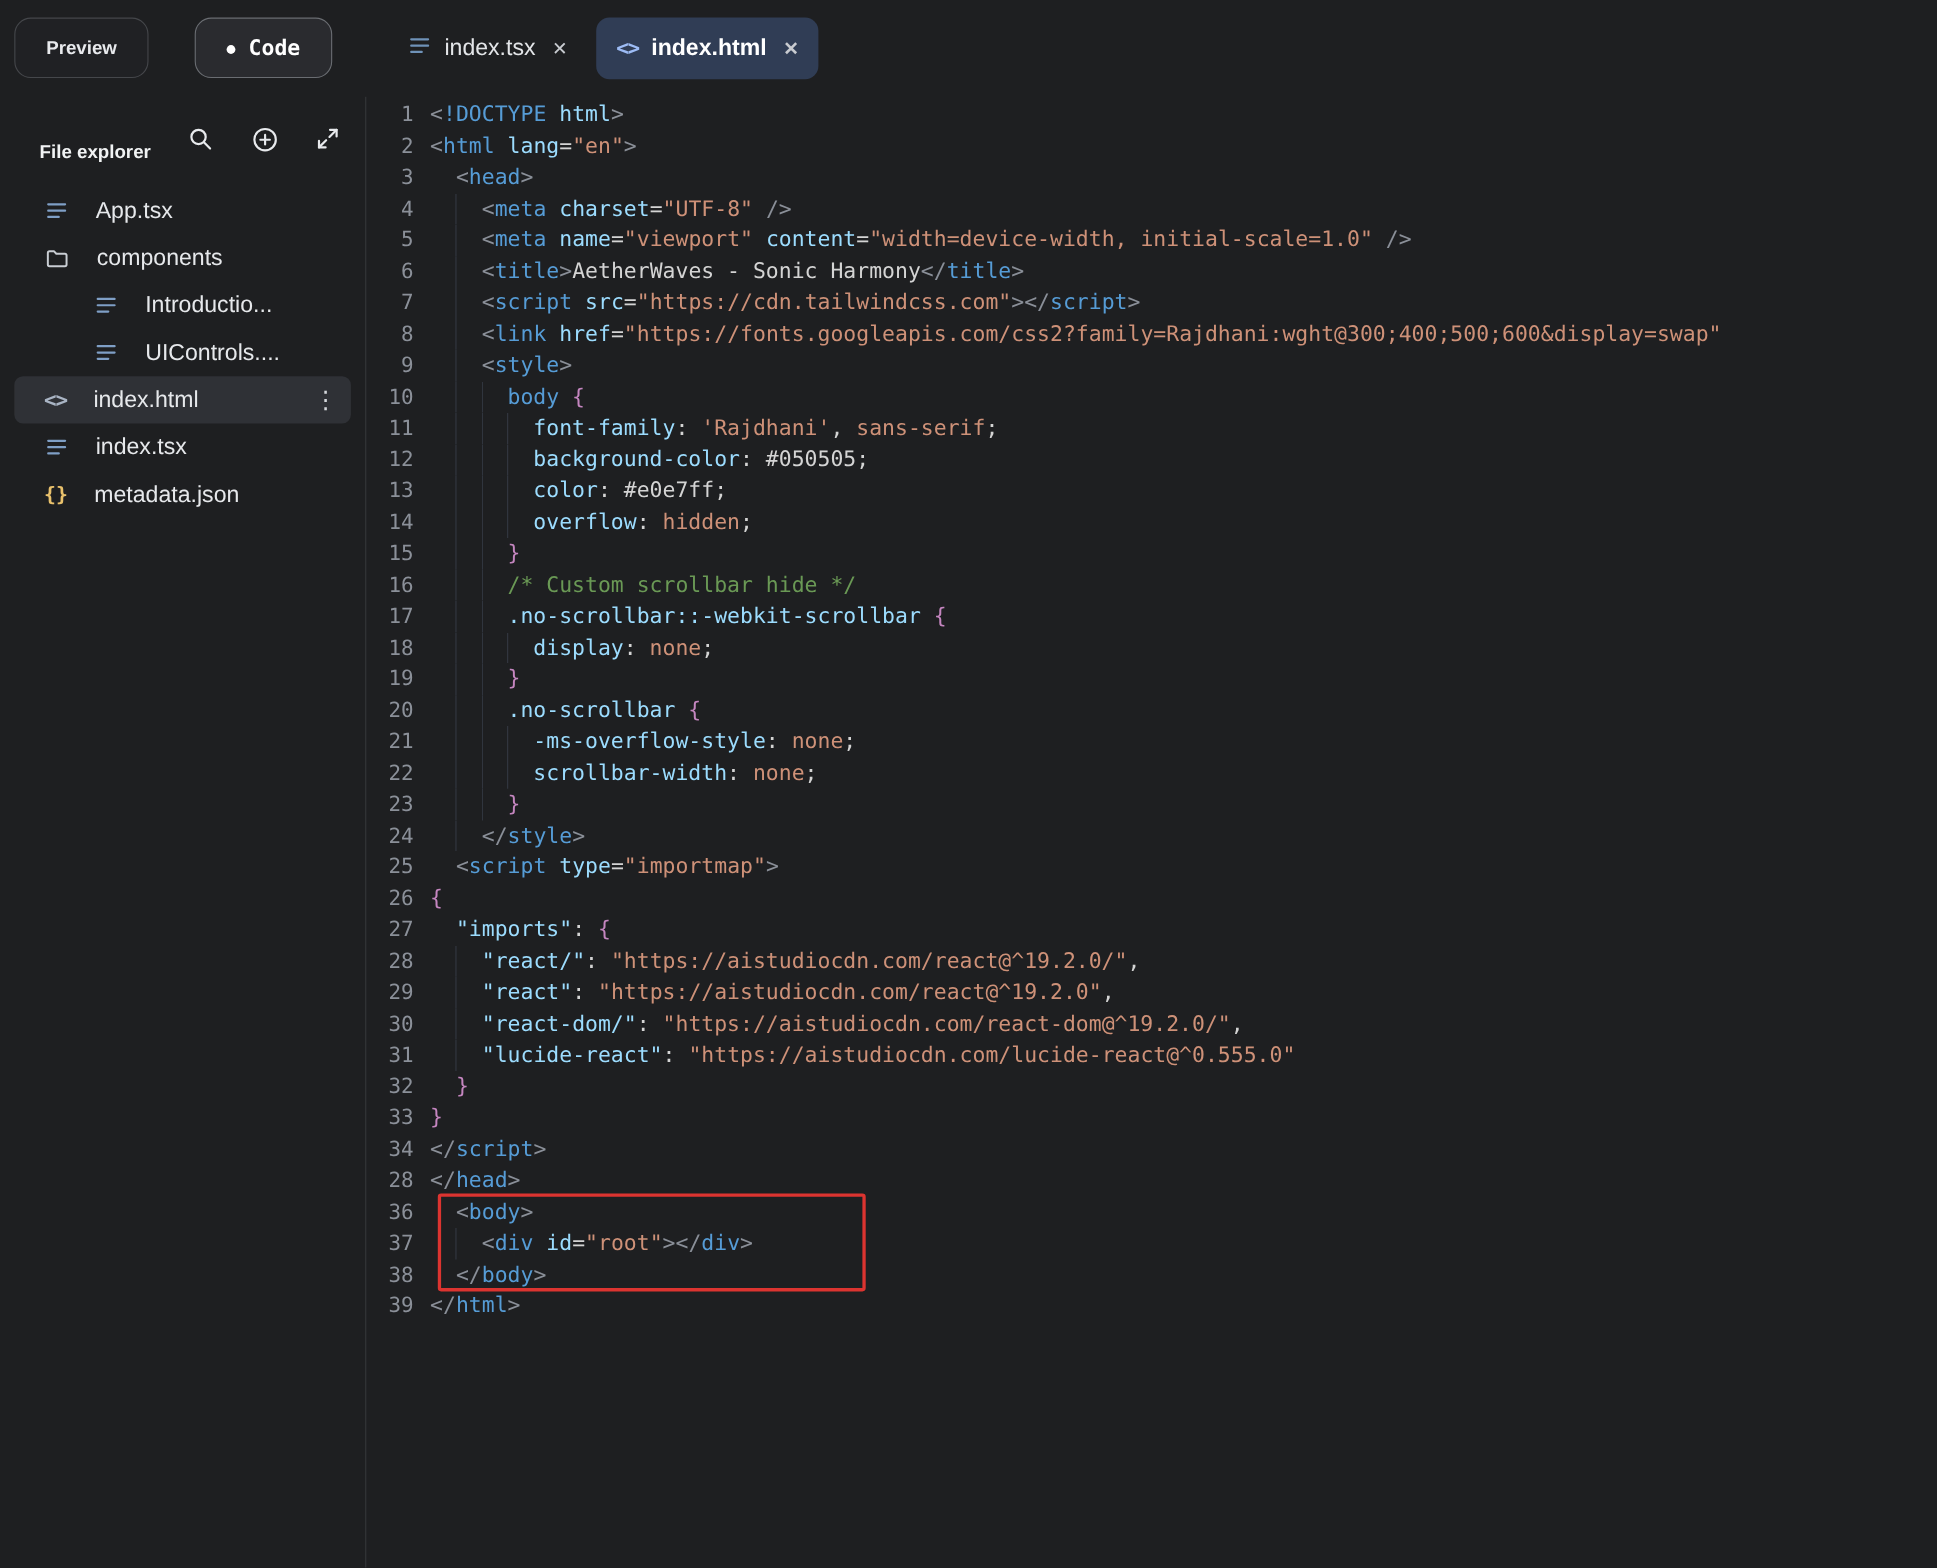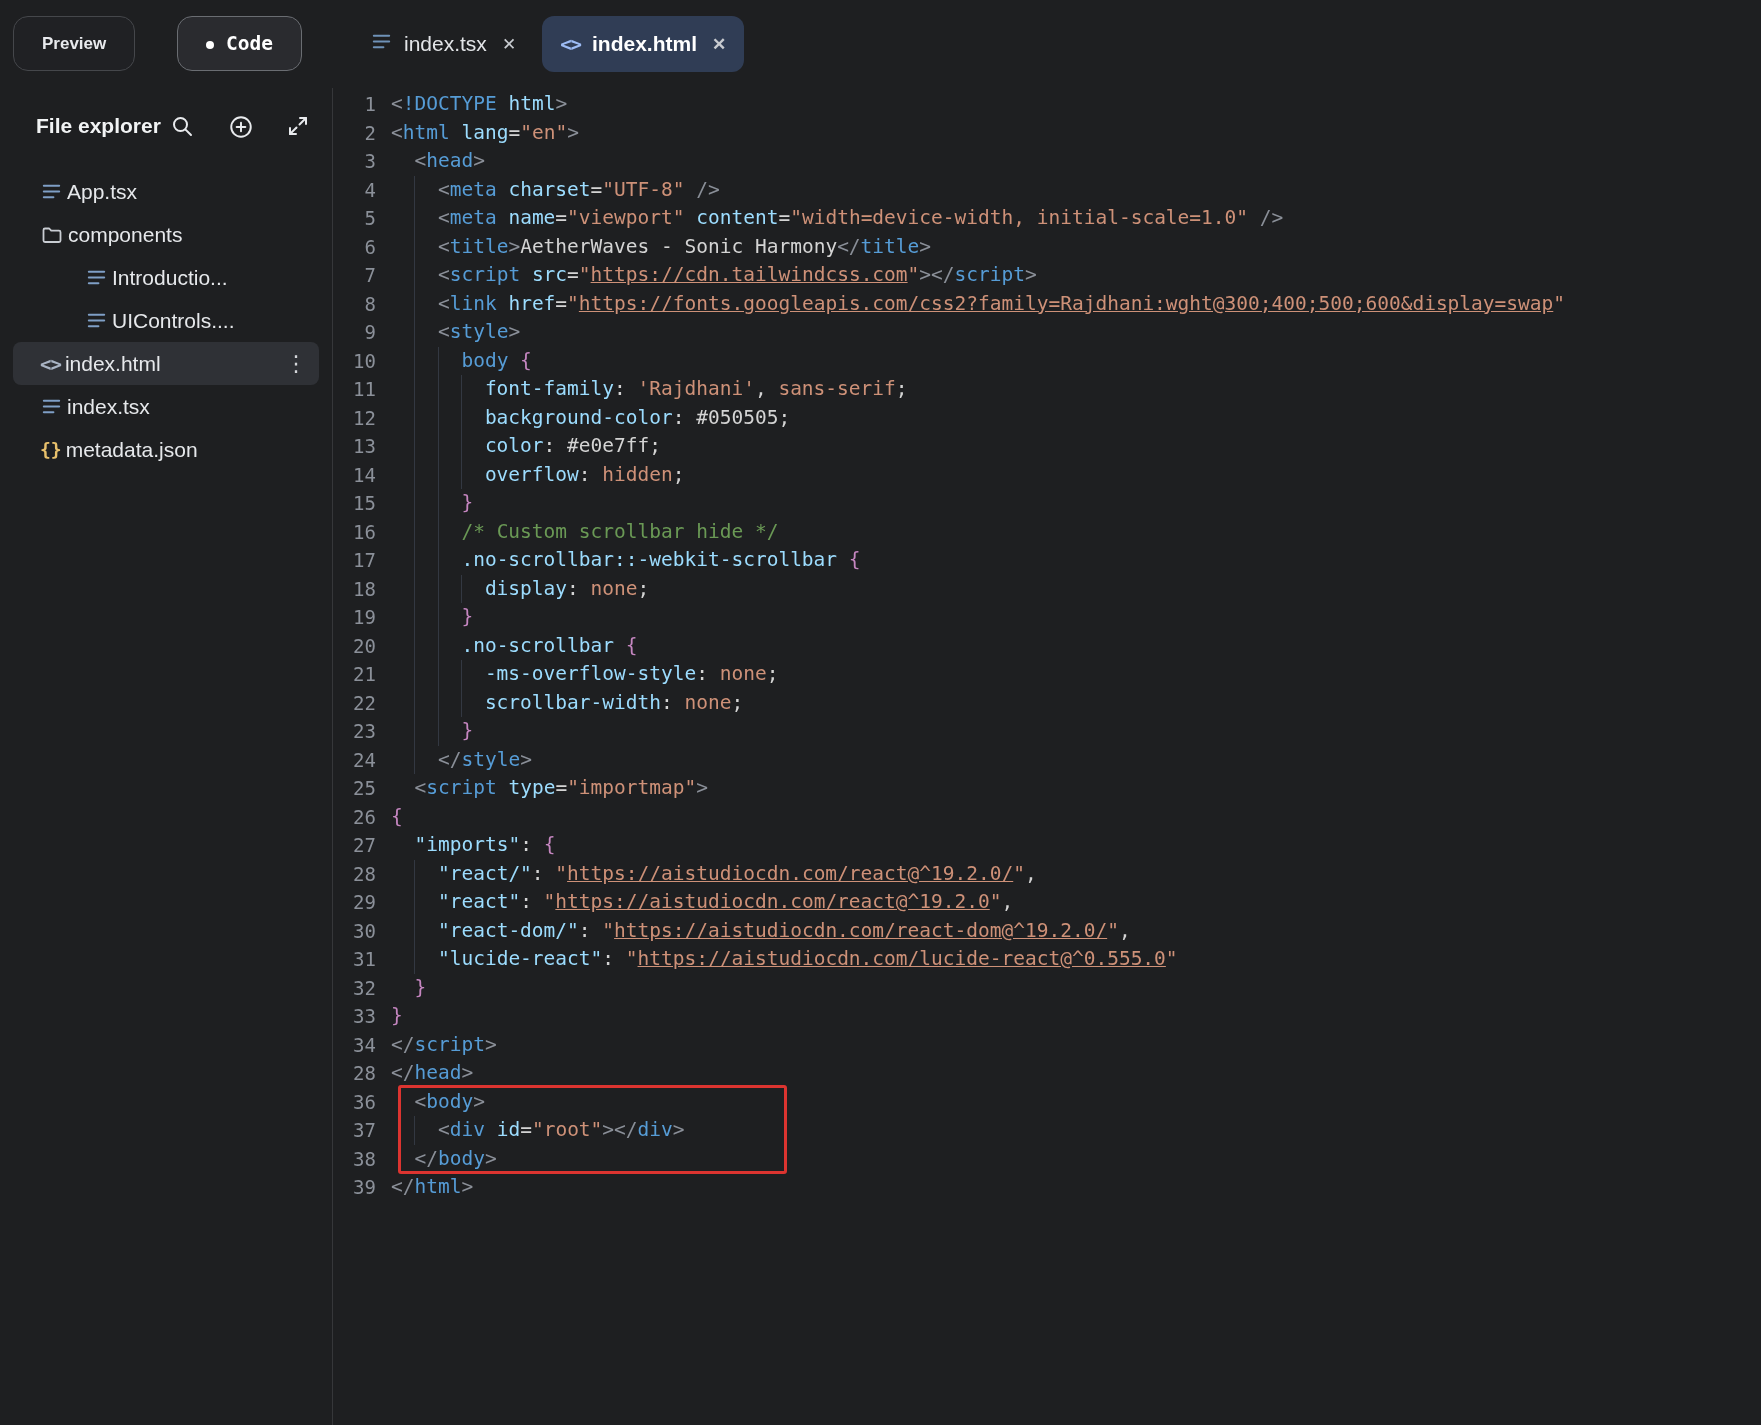--- a/index.html
+++ b/index.html
@@ -30,46 +30,46 @@
     display:flex;align-items:center;gap:11px;height:56px;padding:0 18px;
     border-radius:12px;font-size:21px;color:#e3e5e8;cursor:pointer;white-space:nowrap;
   }
   .tab.active{background:var(--active_tab_bg);color:#ffffff;font-weight:600;}
   .tclose{font-size:17px;color:#c8cbd0;padding-left:4px;cursor:pointer;}
   .txtic{font-family:"DejaVu Sans Mono",monospace;font-weight:bold;font-size:19px;letter-spacing:-1px;}
   .tic .txtic{color:#9dbcf5;}
   
   .sidebar{position:absolute;left:0;top:88px;bottom:0;width:333px;border-right:1px solid #36373a;}
   .sb-header{position:relative;height:80px;}
-  .sb-title{position:absolute;left:36px;top:26px;font-size:21px;font-weight:600;color:#f1f3f4;}
+  .sb-title{position:absolute;left:36px;top:41px;font-size:17px;font-weight:600;color:#f1f3f4;}
   .sb-ic{position:absolute;top:26px;cursor:pointer;line-height:0;}
   .file-list{padding-top:2px;}
   .frow{
-    position:relative;height:43px;display:flex;align-items:center;gap:4px;
+    position:relative;height:43px;display:flex;align-items:center;gap:24px;
     padding-left:40px;font-size:21px;color:#e6e8eb;cursor:pointer;
   }
   .frow.ind1{padding-left:85px;}
   .frow.sel{margin:0 13px;padding-left:27px;background:var(--selected_row_bg);border-radius:8px;}
   .fic{line-height:0;display:flex;align-items:center;}
   .fic .txtic{color:#a9b4c4;}
   .fic .braces{font-family:"DejaVu Sans Mono",monospace;font-weight:bold;font-size:18px;color:#e9c16c;}
   .kebab{position:absolute;right:12px;top:50%;transform:translateY(-50%);
     font-size:22px;color:#d4d7db;cursor:pointer;line-height:1;}
   
   .editor{position:absolute;left:334px;top:88px;right:0;bottom:0;overflow:hidden;cursor:text;}
   .code{font-family:"DejaVu Sans Mono",monospace;font-size:19.5px;line-height:28.5px;padding-top:2px;}
   .cl{display:flex;height:28.5px;white-space:pre;}
   .ln{flex:none;width:42px;text-align:right;color:#8b9099;font-size:19px;user-select:none;}
   .lc{margin-left:15px;white-space:pre;}
   .iu{display:inline-block;width:2ch;height:28.5px;vertical-align:top;}
   .iu.g{box-shadow:inset 1px 0 0 #333842;}
   .tk-tag{color:var(--tag);}
   .tk-attr{color:var(--attr);}
   .tk-str{color:var(--string);}
-  .tk-lnk{color:var(--string);text-decoration:underline;}
+  .tk-lnk{color:var(--string);}
   .tk-pun{color:var(--punct);}
   .tk-pln{color:var(--plain);}
   .tk-com{color:var(--comment);}
   .tk-br{color:var(--brace);}
   .tk-val{color:var(--cssval);}
   .tk-hex{color:var(--plain);}
   .tk-sel{color:var(--selector);}
   .tk-key{color:var(--jsonkey);}
   .hl-box{
     position:absolute;left:64px;width:389px;

